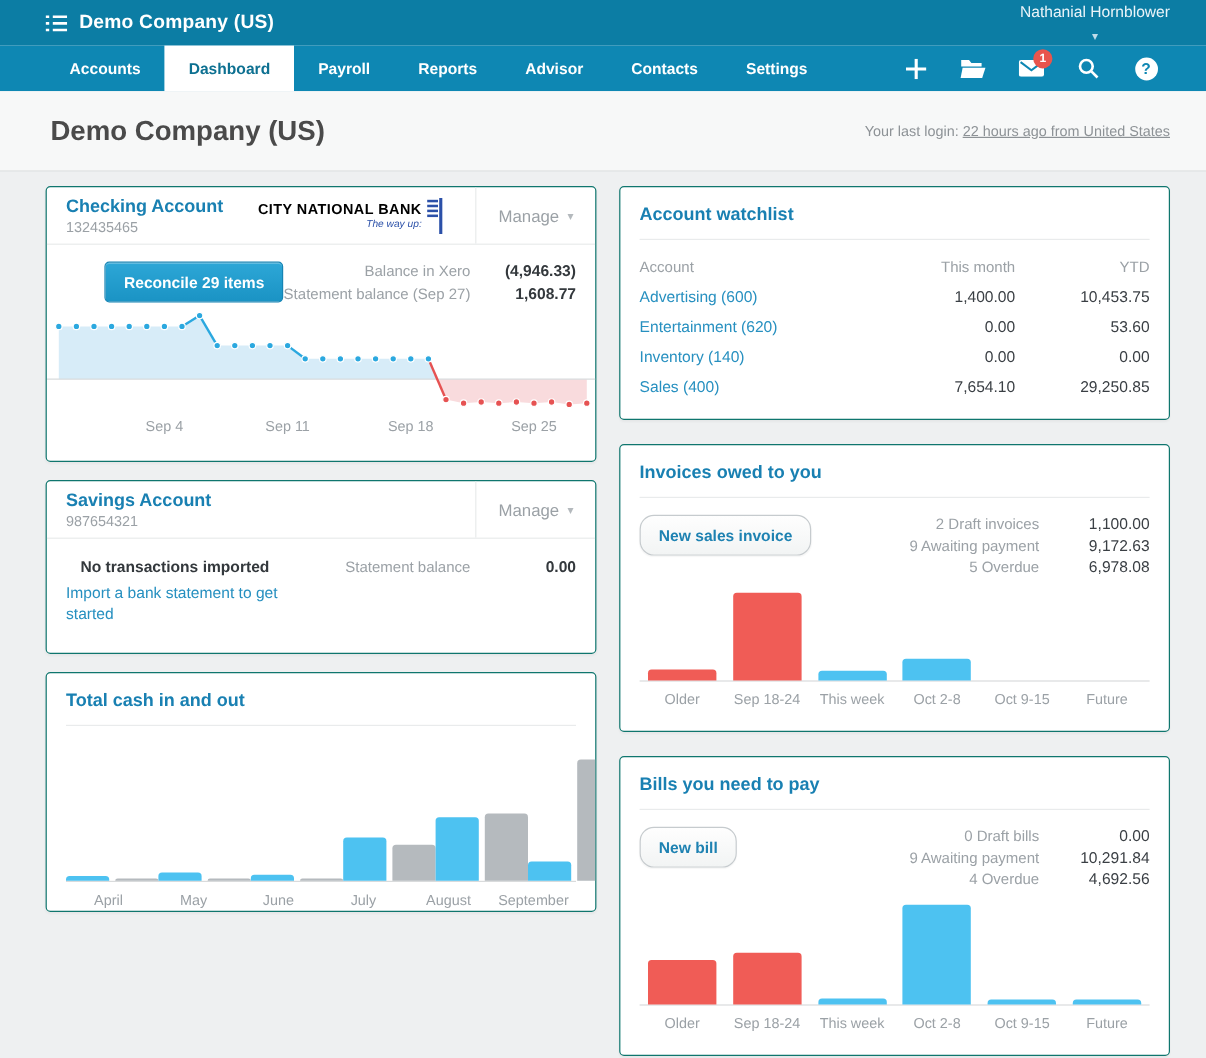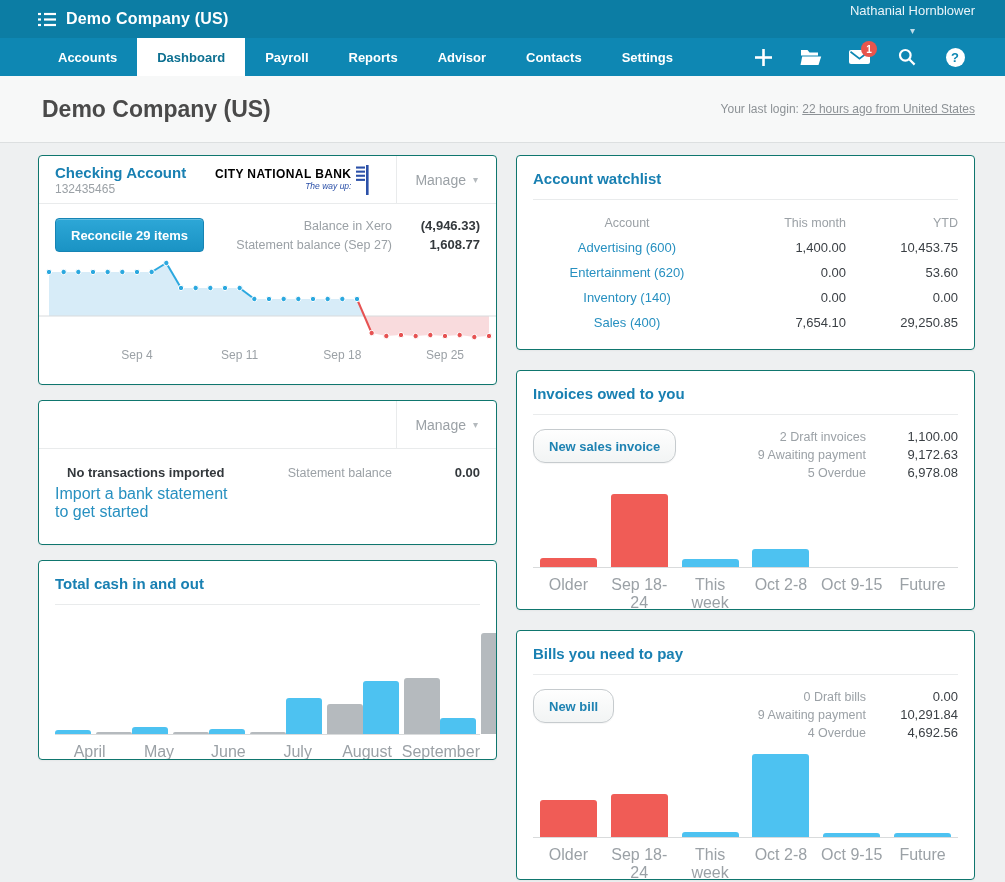--- a/index.html
+++ b/index.html
@@ -74,50 +74,50 @@
     font-size:12px; font-weight:bold; color:#000000; text-transform:uppercase;
     letter-spacing:.4px; line-height:13px;
   }
   .bank-logo-tagline { font-size:8.5px; font-style:italic; color:#2B50A8; line-height:10px; }
   .manage {
     border-left:1px solid #E9EBEC; height:100%; display:flex; align-items:center;
     padding:0 18px 0 18px; color:#9BA1A6; font-size:14px; gap:7px; cursor:pointer;
   }
   .manage .caret { font-size:10px; color:#B4B9BD; }
 
-  .checking-stats { display:flex; justify-content:space-between; padding:14px 16px 6px; }
+  .checking-stats { display:flex; justify-content:flex-end; padding:14px 16px 6px;margin-left:10px; }
   .btn-primary {
     background:linear-gradient(#2DA7D7,#1A93C4); border:1px solid #1684B4; border-radius:4px;
     color:#fff; font-size:13px; font-weight:bold; padding:8px 15px; cursor:pointer;
     box-shadow:inset 0 1px 0 rgba(255,255,255,.25);
   }
   .balance-rows { display:flex; flex-direction:column; gap:4px; }
   .balance-row { display:flex; justify-content:flex-end; align-items:baseline; font-size:12.5px; }
   .balance-label { color:#9BA1A6; text-align:right; }
   .balance-value { width:88px; text-align:right; font-weight:bold; color:#33383C; font-size:13px; }
 
   .spark-wrap { padding:0; }
   .spark-wrap svg { display:block; }
   .spark-wrap text { font-family:"Liberation Sans", sans-serif; }
 
   
   .savings-body { display:flex; justify-content:space-between; padding:16px 16px 0; }
   .savings-empty { width:210px; }
   .savings-empty-title { font-size:13px; font-weight:bold; color:#33383C; margin-bottom:5px;margin-left:12px; }
-  .savings-empty-link { font-size:16px; color:#2790C0; cursor:pointer; line-height:18px; display:inline-block; width:190px; }
+  .savings-empty-link { font-size:13px; color:#2790C0; cursor:pointer; line-height:18px; display:inline-block; width:190px; }
 
   
   .card-title-row { margin:0 16px; padding:14px 0 11px; border-bottom:1px solid #E9EBEC; }
   .card-title { font-size:15px; font-weight:bold; color:#1980B2; cursor:pointer; }
 
   
   .watch-table { padding:10px 16px 0; font-size:13px; }
   .watch-row { display:flex; align-items:center; height:25px; }
   .watch-head { color:#9BA1A6; font-size:12.5px; }
-  .watch-col-account { flex:1;text-align:center; }
+  .watch-col-account { flex:1; }
   .watch-col-month { width:125px; text-align:right; }
   .watch-col-ytd { width:112px; text-align:right; }
   .watch-link { color:#2790C0; cursor:pointer; }
   .watch-num { color:#3A3F44; }
 
   
   .owed-row { display:flex; justify-content:space-between; padding:14px 16px 4px; }
   .btn-secondary {
     background:linear-gradient(#FEFEFE,#F2F4F4); border:1px solid #C6CBCE; border-radius:12px;
     color:#1E82B2; font-size:13px; font-weight:bold; padding:8px 15px; cursor:pointer; height:34px;
@@ -132,21 +132,21 @@
   .chart { padding:0 16px 10px; }
   .plot { display:flex; align-items:flex-end; border-bottom:1px solid #D9DBDC; }
   .chart--cash .plot { height:116px; }
   .chart--invoices .plot { height:74px; }
   .chart--bills .plot { height:84px; }
   .bar-col { flex:1; display:flex; align-items:flex-end; justify-content:center; gap:5px; height:100%; }
   .bar { border-radius:3px 3px 0 0; cursor:pointer; }
   .chart--cash .bar { width:36px; }
   .chart--invoices .bar, .chart--bills .bar { width:57px; }
   .xlabels { display:flex; }
-  .xlabel { flex:1; text-align:center; font-size:16px; color:#9BA1A6; padding-top:8px; }
+  .xlabel { flex:1; text-align:center; font-size:12px; color:#9BA1A6; padding-top:8px; }
   .chart--cash { margin-top:14px; }
   .chart--invoices, .chart--bills { margin-top:10px; }
 </style>
 </head>
 <body>
 
 <header class="topbar">
   <span class="list-icon">
     <svg width="18" height="15" viewBox="0 0 18 15">
       <g stroke="#fff" stroke-width="2.2">
@@ -304,20 +304,24 @@
             <text x="98" y="101" text-anchor="middle" fill="#9BA1A6" font-size="12">Sep 4</text>
             <text x="200.66666666666666" y="101" text-anchor="middle" fill="#9BA1A6" font-size="12">Sep 11</text>
             <text x="303.3333333333333" y="101" text-anchor="middle" fill="#9BA1A6" font-size="12">Sep 18</text>
             <text x="406" y="101" text-anchor="middle" fill="#9BA1A6" font-size="12">Sep 25</text>
           </svg>
       </div>
     </section>
 
     <section class="card" style="height:145px">
       <div class="bank-head">
+        <div class="bank-id">
+          <div class="bank-title">Savings Account</div>
+          <div class="bank-number">987654321</div>
+        </div>
         <span style="flex:1"></span>
         <div class="manage">
           <span>Manage</span>
           <span class="caret">▾</span>
         </div>
       </div>
       <div class="savings-body">
         <div class="savings-empty">
           <div class="savings-empty-title">No transactions imported</div>
           <a class="savings-empty-link">Import a bank statement to get started</a>

